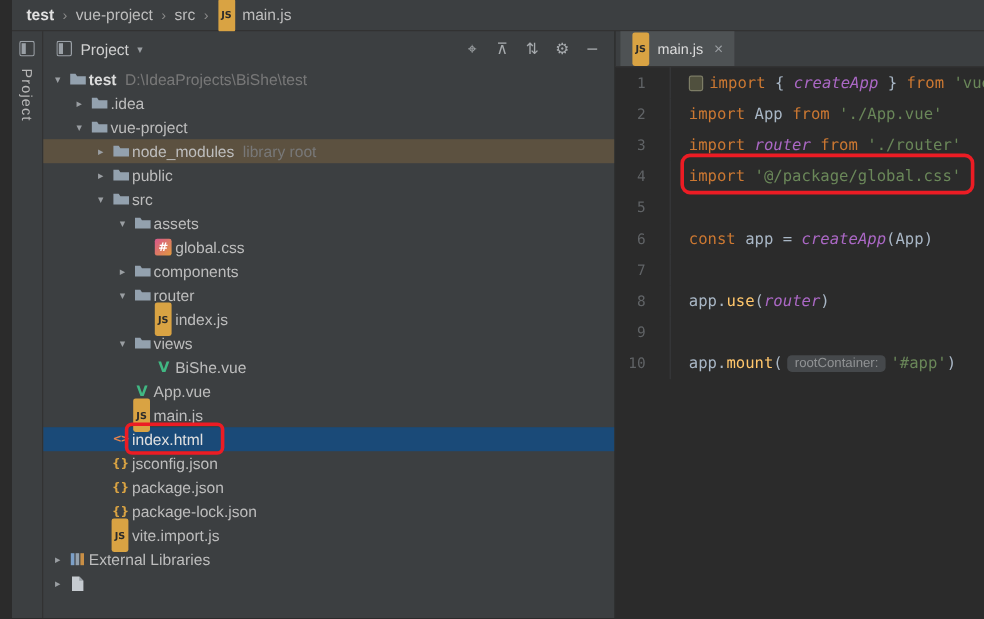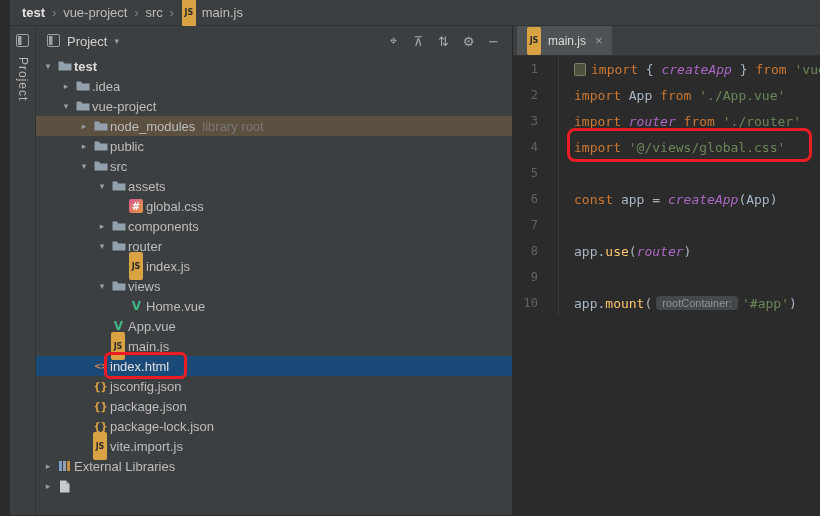--- a/index.html
+++ b/index.html
@@ -139,20 +139,21 @@
       </div>
       <div id="tree">
           <div class="trow bold" style="padding-left: 4px;">
             <span class="chev">▾</span>
             <span class="ticon i-folder">
               <svg width="14" height="12" viewBox="0 0 14 12">
                 <path d="M0.5 1.5 h4.4 l1.4 2 h7.2 v7 h-13 z" fill="#93a1ae"></path>
               </svg>
             </span>
             <span class="tlabel">test</span>
+            <span class="thint">D:\IdeaProjects\BiShe\test</span>
           </div>
           <div class="trow" style="padding-left: 22px;">
             <span class="chev">▸</span>
             <span class="ticon i-folder">
               <svg width="14" height="12" viewBox="0 0 14 12">
                 <path d="M0.5 1.5 h4.4 l1.4 2 h7.2 v7 h-13 z" fill="#93a1ae"></path>
               </svg>
             </span>
             <span class="tlabel">.idea</span>
           </div>
@@ -235,21 +236,21 @@
             <span class="ticon i-folder">
               <svg width="14" height="12" viewBox="0 0 14 12">
                 <path d="M0.5 1.5 h4.4 l1.4 2 h7.2 v7 h-13 z" fill="#93a1ae"></path>
               </svg>
             </span>
             <span class="tlabel">views</span>
           </div>
           <div class="trow" style="padding-left: 76px;">
             <span class="chev"></span>
             <span class="ticon i-vue">V</span>
-            <span class="tlabel">Home.vue</span>
+            <span class="tlabel">BiShe.vue</span>
           </div>
           <div class="trow" style="padding-left: 58px;">
             <span class="chev"></span>
             <span class="ticon i-vue">V</span>
             <span class="tlabel">App.vue</span>
           </div>
           <div class="trow" style="padding-left: 58px;">
             <span class="chev"></span>
             <span class="ticon i-js">JS</span>
             <span class="tlabel">main.js</span>
@@ -318,21 +319,21 @@
           <div class="cline">
             <span class="lnum">2</span>
             <span class="lcode"><span class="tok-kw">import</span><span class="tok-pl"> App </span><span class="tok-kw">from</span><span class="tok-pl"> </span><span class="tok-str">'./App.vue'</span></span>
           </div>
           <div class="cline">
             <span class="lnum">3</span>
             <span class="lcode"><span class="tok-kw">import</span><span class="tok-pl"> </span><span class="tok-imp">router</span><span class="tok-pl"> </span><span class="tok-kw">from</span><span class="tok-pl"> </span><span class="tok-str">'./router'</span></span>
           </div>
           <div class="cline">
             <span class="lnum">4</span>
-            <span class="lcode"><span class="tok-kw">import</span><span class="tok-pl"> </span><span class="tok-str">'@/views/global.css'</span></span>
+            <span class="lcode"><span class="tok-kw">import</span><span class="tok-pl"> </span><span class="tok-str">'@/package/global.css'</span></span>
           </div>
           <div class="cline">
             <span class="lnum">5</span>
             <span class="lcode"></span>
           </div>
           <div class="cline">
             <span class="lnum">6</span>
             <span class="lcode"><span class="tok-kw">const</span><span class="tok-pl"> app = </span><span class="tok-imp">createApp</span><span class="tok-pl">(</span><span class="tok-pl">App</span><span class="tok-pl">)</span></span>
           </div>
           <div class="cline">

